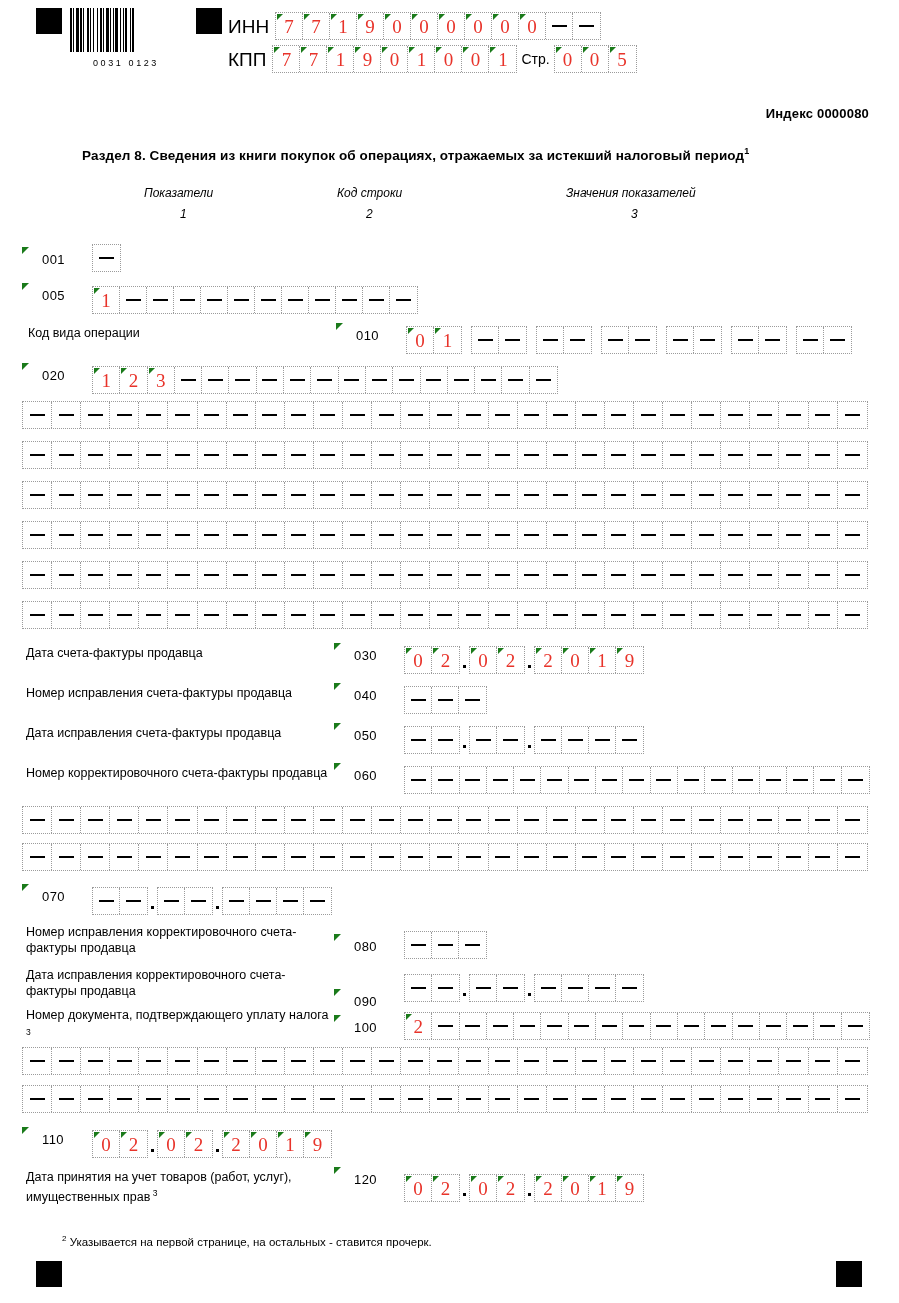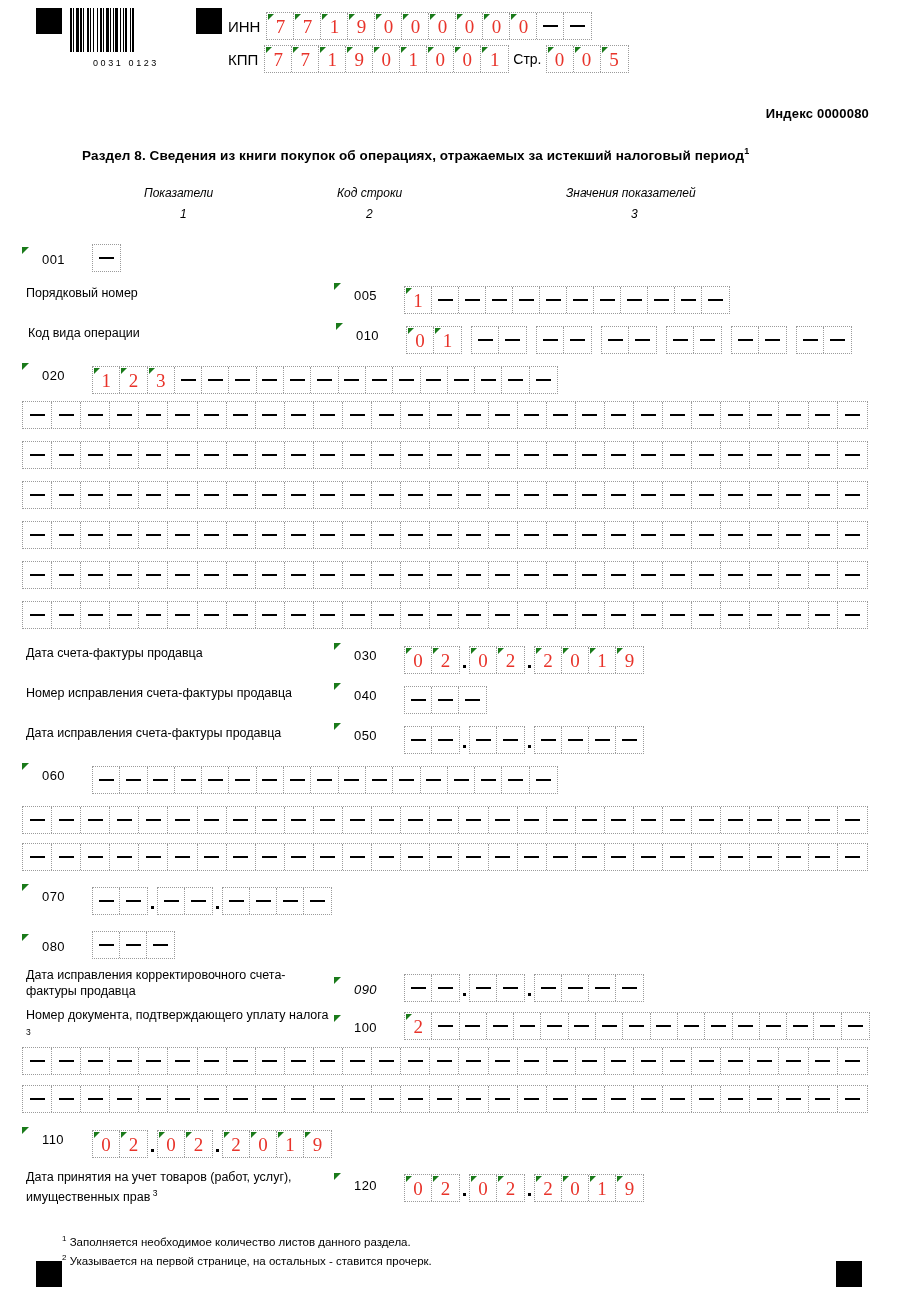--- a/index.html
+++ b/index.html
@@ -24,21 +24,21 @@
   .barcode .bars{position:absolute;inset:0 0 14px 0;display:flex;align-items:stretch;}
   .barcode .bars i{display:block;background:#000;}
   .barcode .bnum{
     position:absolute;left:0;bottom:-2px;width:112px;
     font-size:9px;letter-spacing:2.6px;text-align:center;
     font-family:"Liberation Sans",sans-serif;
   }
 
   
   .idrow{position:absolute;display:flex;align-items:center;}
-  .idlabel{font-size:15px;margin-right:6px;line-height:1;}
+  .idlabel{font-size:19px;margin-right:6px;line-height:1;}
   .stp{font-size:14px;margin:0 4px 0 4px;}
   .cell{
     width:27px;height:26px;
     border-right:1px dotted #9b9b9b;
     box-sizing:border-box;
     position:relative;
     display:flex;align-items:center;justify-content:center;
     font-size:19px;line-height:1;color:#e8332a;
     font-family:"Liberation Serif","DejaVu Serif",serif;
   }
@@ -216,21 +216,20 @@
         <div class="codewrap" style="margin-top: 14px;"><span class="code">001</span></div>
         <span style="display: flex; margin-top: 8px;">
           <span class="grp">
             <span class="cell">
               <span class="dash"></span>
             </span>
           </span>
         </span>
       </div>
       <div class="line" style="left: 22px; top: 286px;">
-        <div class="lbl">Порядковый номер</div>
         <div class="codewrap"><span class="code">005</span></div>
         <span style="display: flex;">
           <span class="grp">
             <span class="cell filled">1</span>
             <span class="cell">
               <span class="dash"></span>
             </span>
             <span class="cell">
               <span class="dash"></span>
             </span>
@@ -445,20 +444,21 @@
             <span class="cell">
               <span class="dash"></span>
             </span>
             <span class="cell">
               <span class="dash"></span>
             </span>
           </span>
         </span>
       </div>
       <div class="line" style="left: 22px; top: 766px;">
+        <div class="lbl">Номер корректировочного счета-фактуры продавца</div>
         <div class="codewrap"><span class="code">060</span></div>
         <span style="display: flex;">
           <span class="grp">
             <span class="cell" style="width: 27.3px;">
               <span class="dash"></span>
             </span>
             <span class="cell" style="width: 27.3px;">
               <span class="dash"></span>
             </span>
             <span class="cell" style="width: 27.3px;">
@@ -540,38 +540,39 @@
             <span class="cell">
               <span class="dash"></span>
             </span>
             <span class="cell">
               <span class="dash"></span>
             </span>
           </span>
         </span>
       </div>
       <div class="line" style="left: 22px; top: 925px;">
+        <div class="lbl">Номер исправления корректировочного счета-фактуры продавца</div>
         <div class="codewrap" style="margin-top: 12px;"><span class="code">080</span></div>
         <span style="display: flex; margin-top: 6px;">
           <span class="grp">
             <span class="cell">
               <span class="dash"></span>
             </span>
             <span class="cell">
               <span class="dash"></span>
             </span>
             <span class="cell">
               <span class="dash"></span>
             </span>
           </span>
         </span>
       </div>
       <div class="line" style="left: 22px; top: 968px;">
         <div class="lbl">Дата исправления корректировочного счета-фактуры продавца</div>
-        <div class="codewrap" style="margin-top: 12px; font-style: italic;"><span class="code">090</span></div>
+        <div class="codewrap" style="margin-top: 24px;"><span class="code">090</span></div>
         <span style="display: flex; margin-top: 6px;">
           <span class="grp">
             <span class="cell">
               <span class="dash"></span>
             </span>
             <span class="cell">
               <span class="dash"></span>
             </span>
           </span>
           <span class="dot"></span>
@@ -673,21 +674,21 @@
           <span class="grp" style="margin-left: 0px;">
             <span class="cell filled">2</span>
             <span class="cell filled">0</span>
             <span class="cell filled">1</span>
             <span class="cell filled">9</span>
           </span>
         </span>
       </div>
       <div class="line" style="left: 22px; top: 1170px;">
         <div class="lbl">Дата принятия на учет товаров (работ, услуг), имущественных прав<sup> 3</sup></div>
-        <div class="codewrap" style="margin-top: 6px;"><span class="code">120</span></div>
+        <div class="codewrap" style="margin-top: 0;"><span class="code">120</span></div>
         <span style="display: flex; margin-top: 4px;">
           <span class="grp">
             <span class="cell filled">0</span>
             <span class="cell filled">2</span>
           </span>
           <span class="dot"></span>
           <span class="grp" style="margin-left: 0px;">
             <span class="cell filled">0</span>
             <span class="cell filled">2</span>
           </span>
@@ -696,21 +697,20 @@
             <span class="cell filled">2</span>
             <span class="cell filled">0</span>
             <span class="cell filled">1</span>
             <span class="cell filled">9</span>
           </span>
         </span>
       </div>
     </div>
 
   <div class="notes" id="notes">
-      <div><sup>1</sup><span> Заполняется необходимое количество листов данного раздела.</span></div>
       <div><sup>2</sup><span> Указывается на первой странице, на остальных - ставится прочерк.</span></div>
     </div>
 
 <div class="fullrow" style="top: 401px;">
       <span class="cell">
         <span class="dash"></span>
       </span>
       <span class="cell">
         <span class="dash"></span>
       </span>

